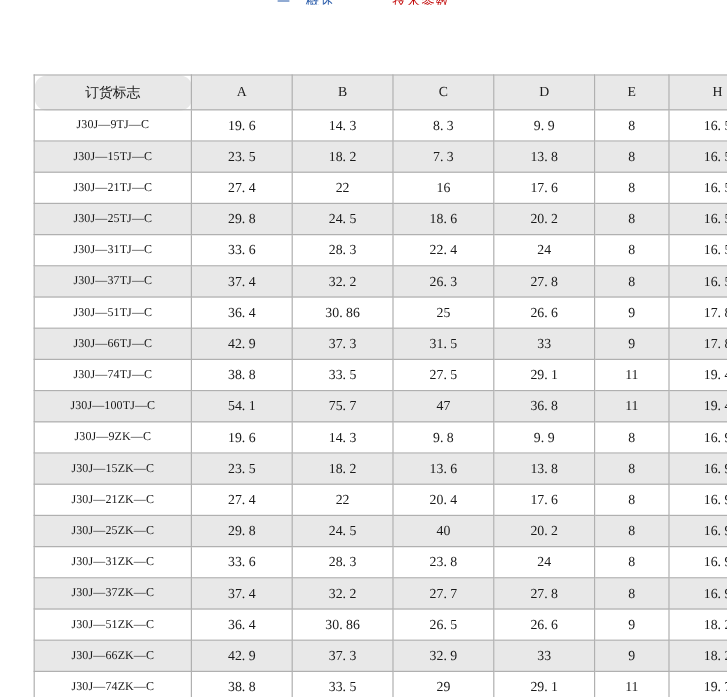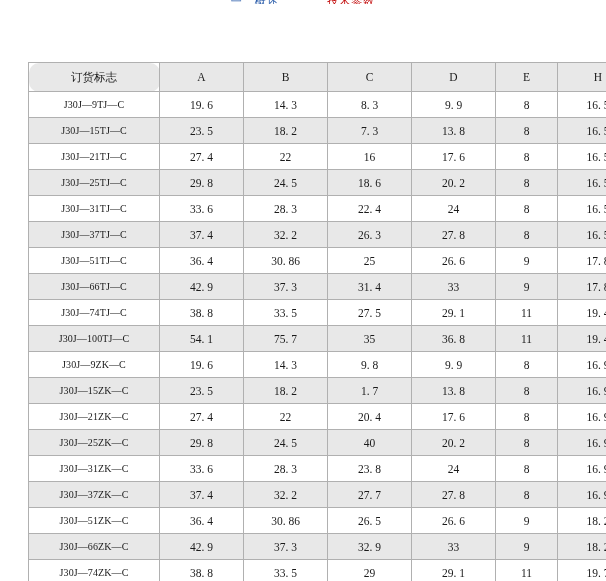--- a/index.html
+++ b/index.html
@@ -189,57 +189,57 @@
             <td>30. 86</td>
             <td>25</td>
             <td>26. 6</td>
             <td>9</td>
             <td>17. 8</td>
           </tr>
           <tr class="shaded">
             <td>J30J—66TJ—C</td>
             <td>42. 9</td>
             <td>37. 3</td>
-            <td>31. 4</td>
+            <td>31. 5</td>
             <td>33</td>
             <td>9</td>
             <td>17. 8</td>
           </tr>
           <tr>
             <td>J30J—74TJ—C</td>
             <td>38. 8</td>
             <td>33. 5</td>
             <td>27. 5</td>
             <td>29. 1</td>
             <td>11</td>
             <td>19. 4</td>
           </tr>
           <tr class="shaded">
             <td>J30J—100TJ—C</td>
             <td>54. 1</td>
             <td>75. 7</td>
-            <td>35</td>
+            <td>47</td>
             <td>36. 8</td>
             <td>11</td>
             <td>19. 4</td>
           </tr>
           <tr>
             <td>J30J—9ZK—C</td>
             <td>19. 6</td>
             <td>14. 3</td>
             <td>9. 8</td>
             <td>9. 9</td>
             <td>8</td>
             <td>16. 9</td>
           </tr>
           <tr class="shaded">
             <td>J30J—15ZK—C</td>
             <td>23. 5</td>
             <td>18. 2</td>
-            <td>1. 7</td>
+            <td>13. 6</td>
             <td>13. 8</td>
             <td>8</td>
             <td>16. 9</td>
           </tr>
           <tr>
             <td>J30J—21ZK—C</td>
             <td>27. 4</td>
             <td>22</td>
             <td>20. 4</td>
             <td>17. 6</td>

